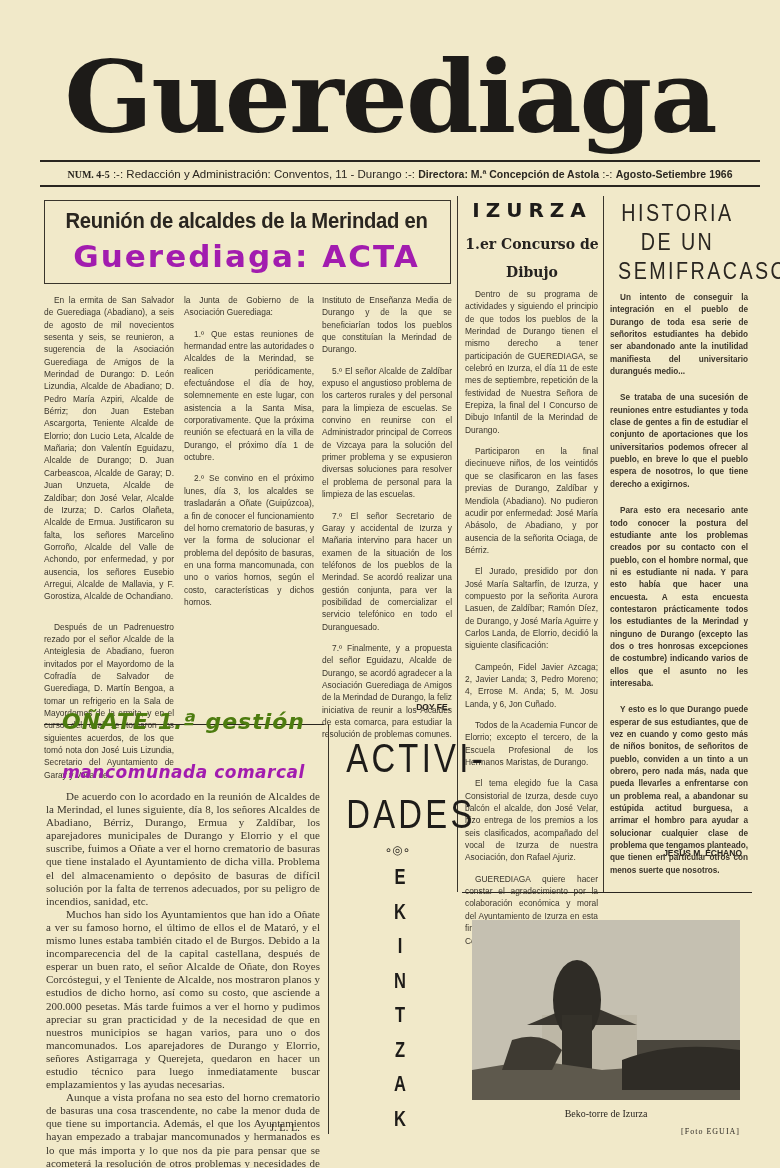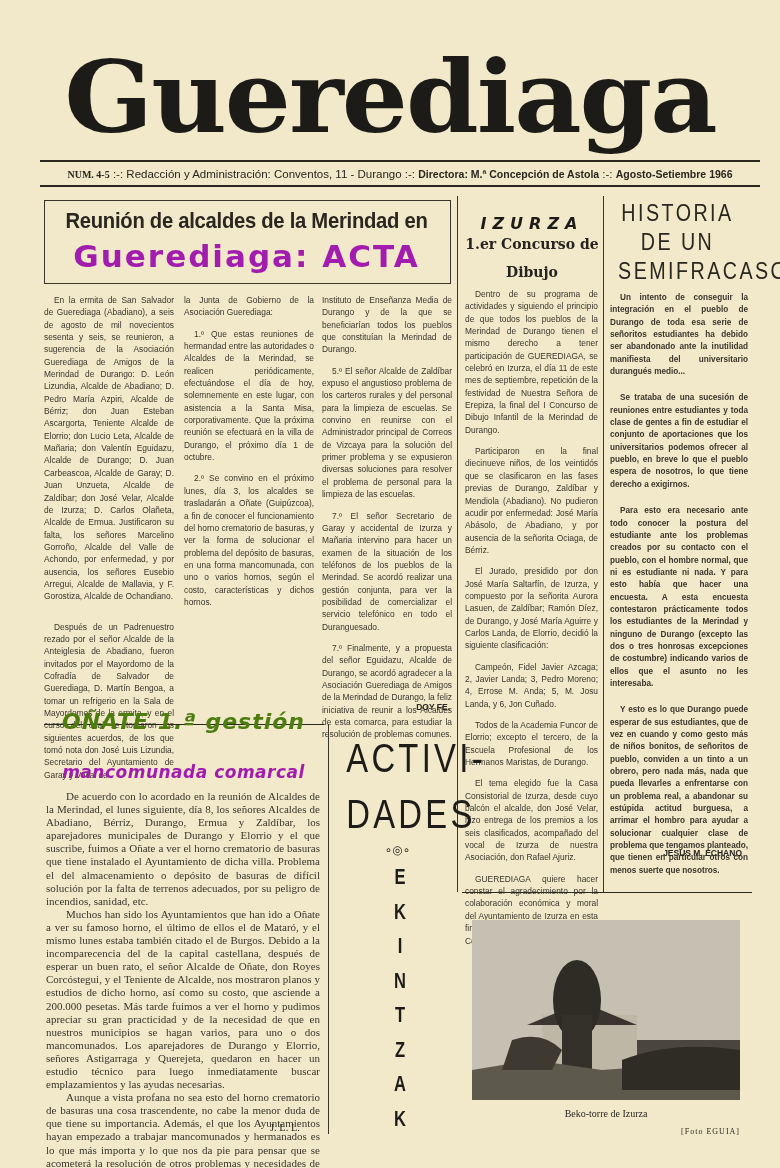--- a/index.html
+++ b/index.html
@@ -9,21 +9,21 @@
   .rule { background:#2a2620; }
   .infobar { left:40px; top:164px; width:720px; height:20px; font-size:11.5px; line-height:20px; white-space:nowrap; color:#2a2620; }
   .infobar .cond { font-family:"Liberation Sans Narrow","Liberation Sans", sans-serif; font-weight:bold; font-size:10.5px; }
   .headbox { left:44px; top:200px; width:405px; height:82px; border:1px solid #3a352c; }
   .head1 { left:44px; top:208px; width:405px; text-align:center; font-family:"Liberation Sans", sans-serif; font-weight:bold; font-size:22px; letter-spacing:-0.3px; transform:scaleX(0.92); color:#2a2620; }
   .head2 { left:44px; top:238px; width:405px; text-align:center; font-family:"DejaVu Sans", sans-serif; font-weight:bold; font-size:31px; letter-spacing:2px; color:#a21caf; }
   .col { font-size:8.4px; line-height:12.35px; text-align:justify; color:#3a352c; hyphens:auto; }
   .col p { margin:0 0 9px 0; text-indent:10px; }
   .col.bold { font-weight:bold; font-size:8.2px; color:#3b352b; }
   .vline { background:#3a352c; width:1px; }
-  .izurza { left:462px; top:198px; width:140px; text-align:center; font-family:"DejaVu Sans", sans-serif; font-weight:bold; font-style:italic; font-size:16px; letter-spacing:6px; color:#1e1c19;margin-top:16px; }
+  .izurza { left:462px; top:198px; width:140px; text-align:center; font-family:"DejaVu Sans", sans-serif; font-weight:bold; font-size:20px; letter-spacing:6px; color:#1e1c19; }
   .concurso { left:462px; top:230px; width:140px; text-align:center; font-family:"DejaVu Serif", serif; font-weight:bold; font-size:14px; line-height:28px; color:#262320; }
   .historia { left:605px; top:198px; width:145px; text-align:center; font-family:"Liberation Sans", sans-serif; font-size:24px; line-height:29px; letter-spacing:3px; color:#2a2620; transform:scaleX(0.82); }
   .signature { font-weight:bold; font-size:8.5px; text-align:right; }
   .onate1 { left:46px; top:709px; width:275px; font-family:"DejaVu Sans", sans-serif; font-weight:bold; font-style:italic; font-size:22px; letter-spacing:1px; color:#4d7c0f; white-space:nowrap; }
   .onate2 { left:46px; top:762px; width:275px; font-family:"DejaVu Sans", sans-serif; font-weight:bold; font-style:italic; font-size:17px; letter-spacing:0.5px; color:#a21caf; white-space:nowrap; }
   .serifcol { font-family:"Liberation Serif", serif; font-size:11px; line-height:13.1px; text-align:justify; color:#3a352c; }
   .serifcol p { margin:0; text-indent:20px; }
   .activ { left:335px; top:730px; width:125px; text-align:center; font-family:"Liberation Sans", sans-serif; font-size:40px; line-height:56px; letter-spacing:4px; color:#1e1c19; transform:scaleX(0.82); }
   .ornament { left:335px; top:843px; width:125px; text-align:center; font-size:12px; color:#2a2620; }
   .ekin { left:380px; top:860px; width:40px; text-align:center; font-family:"Liberation Sans", sans-serif; font-weight:bold; font-size:22px; line-height:34.5px; color:#1e1c19; transform:scaleX(0.75); }

